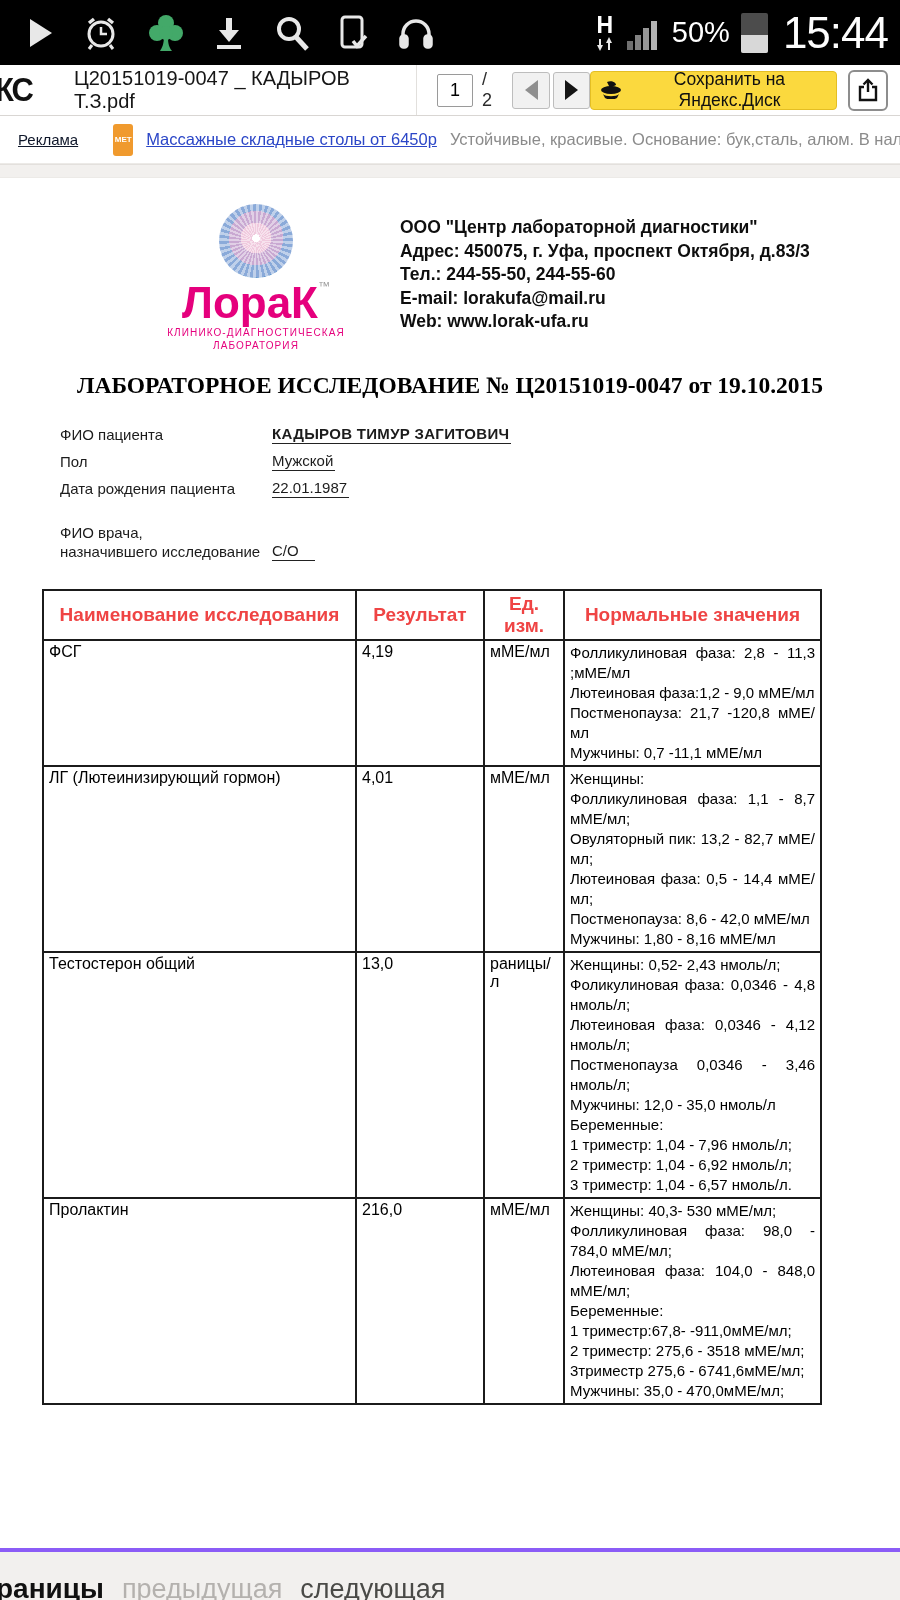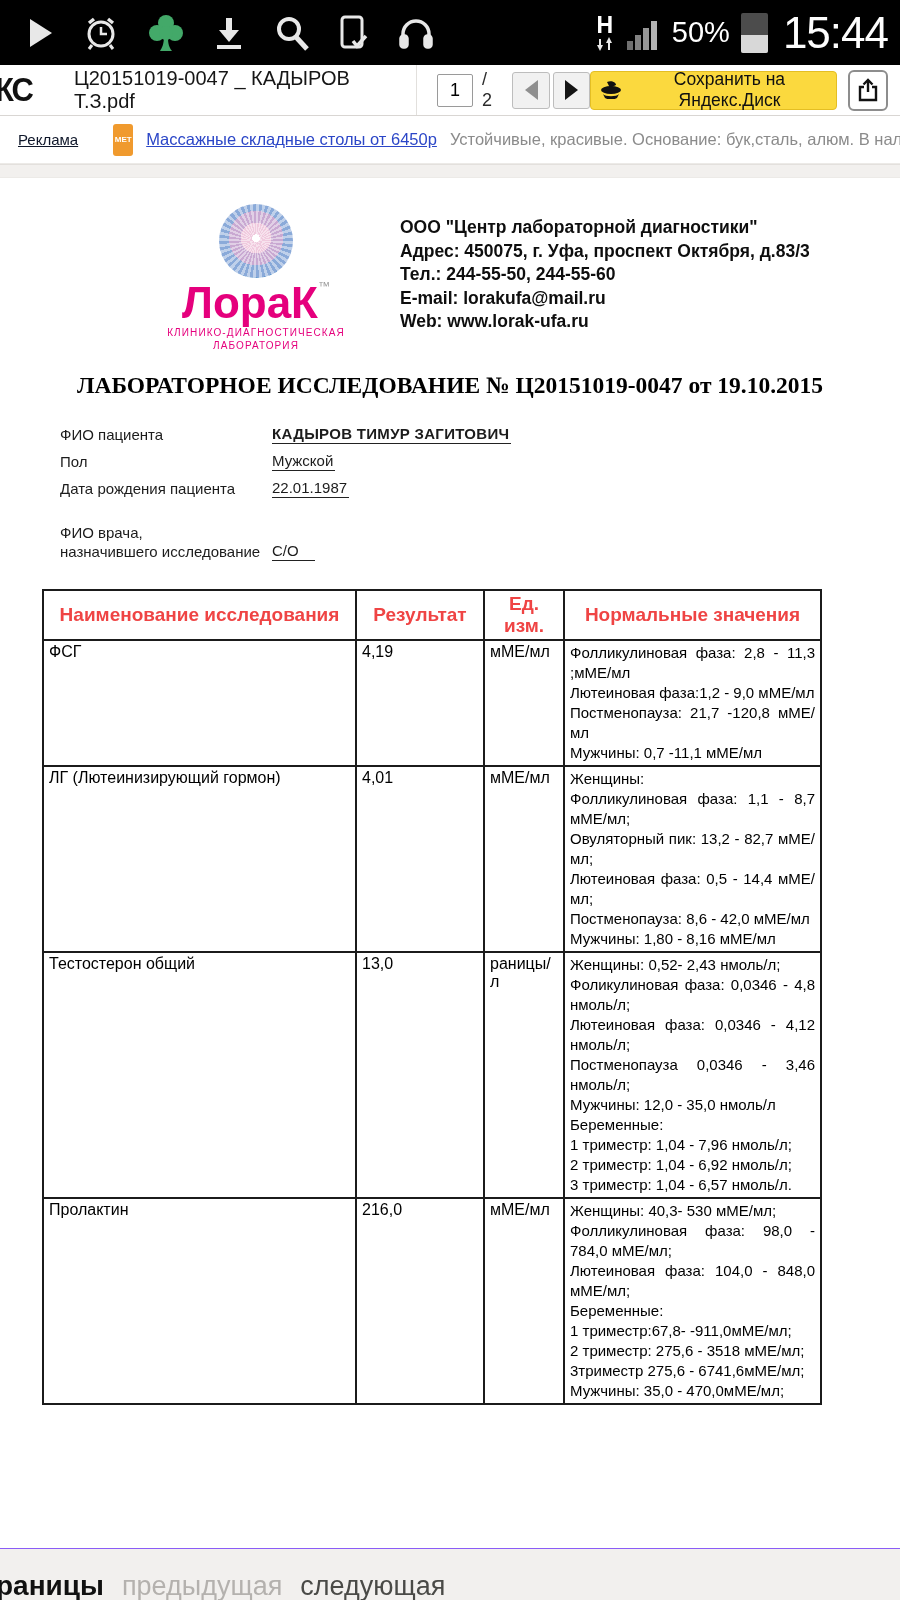--- a/index.html
+++ b/index.html
@@ -95,21 +95,21 @@
 
   table.results { border-collapse:collapse; table-layout:fixed; width:778px;
        margin:28px 0 0 42px; }
   table.results th { border:2px solid #1b1b1b; font-size:19px; padding:2px;
        text-align:center; color:#ef4444; }
   table.results td { border:2px solid #1b1b1b; vertical-align:top; padding:2px 5px;
        font-size:16px; color:#000;margin-top:48px; }
   .norm-line { font-size:15px; line-height:20px; text-align:justify; }
 
   
-  .footerbar { height:52px; background:#f2f0ee; border-top:1px solid #8b5cf6; flex:none;
+  .footerbar { height:52px; background:#f2f0ee; border-top:4px solid #8b5cf6; flex:none;
        overflow:hidden; display:flex; gap:18px; padding:20px 0 0 0; align-items:flex-start; }
   .pg-label { font-size:28px; font-weight:bold; color:#111; margin-left:-4px; line-height:34px; }
   .pg-prev { font-size:27px; color:#b4b1ae; line-height:34px; cursor:pointer; }
   .pg-next { font-size:27px; color:#4a4a47; line-height:34px; cursor:pointer; }
 
   svg { display:block; }
 </style>
 </head>
 <body>
 

